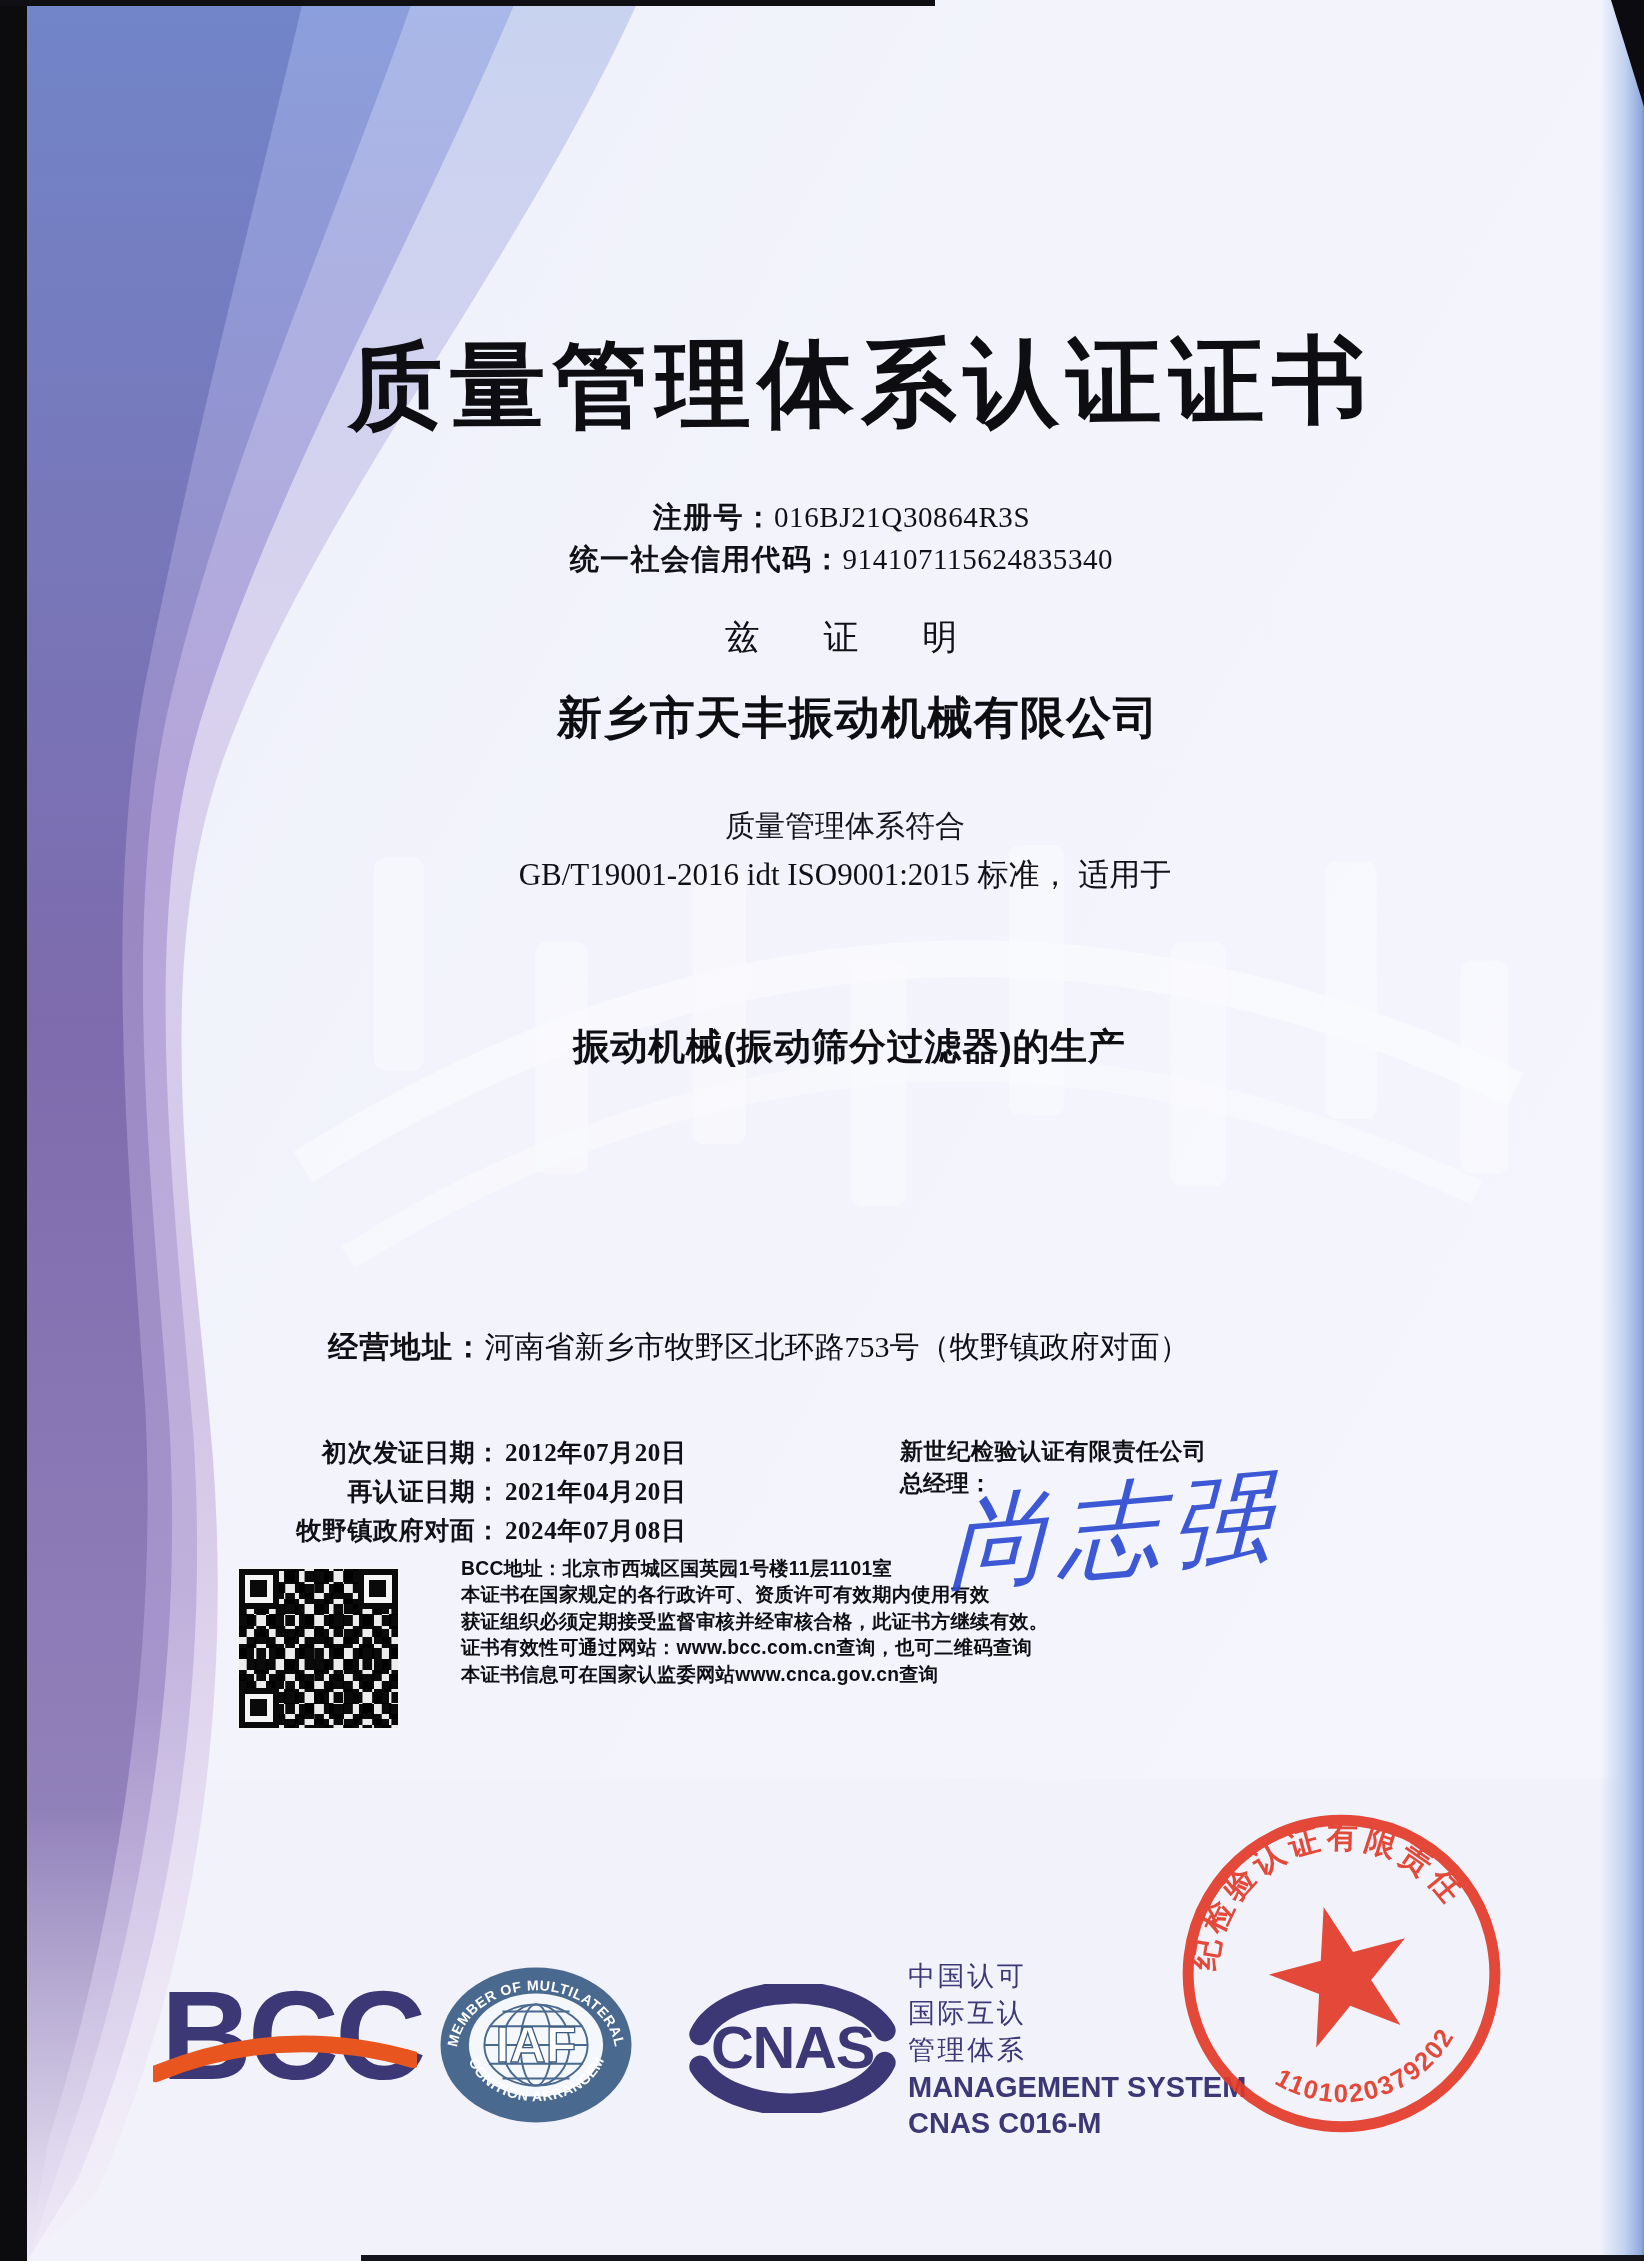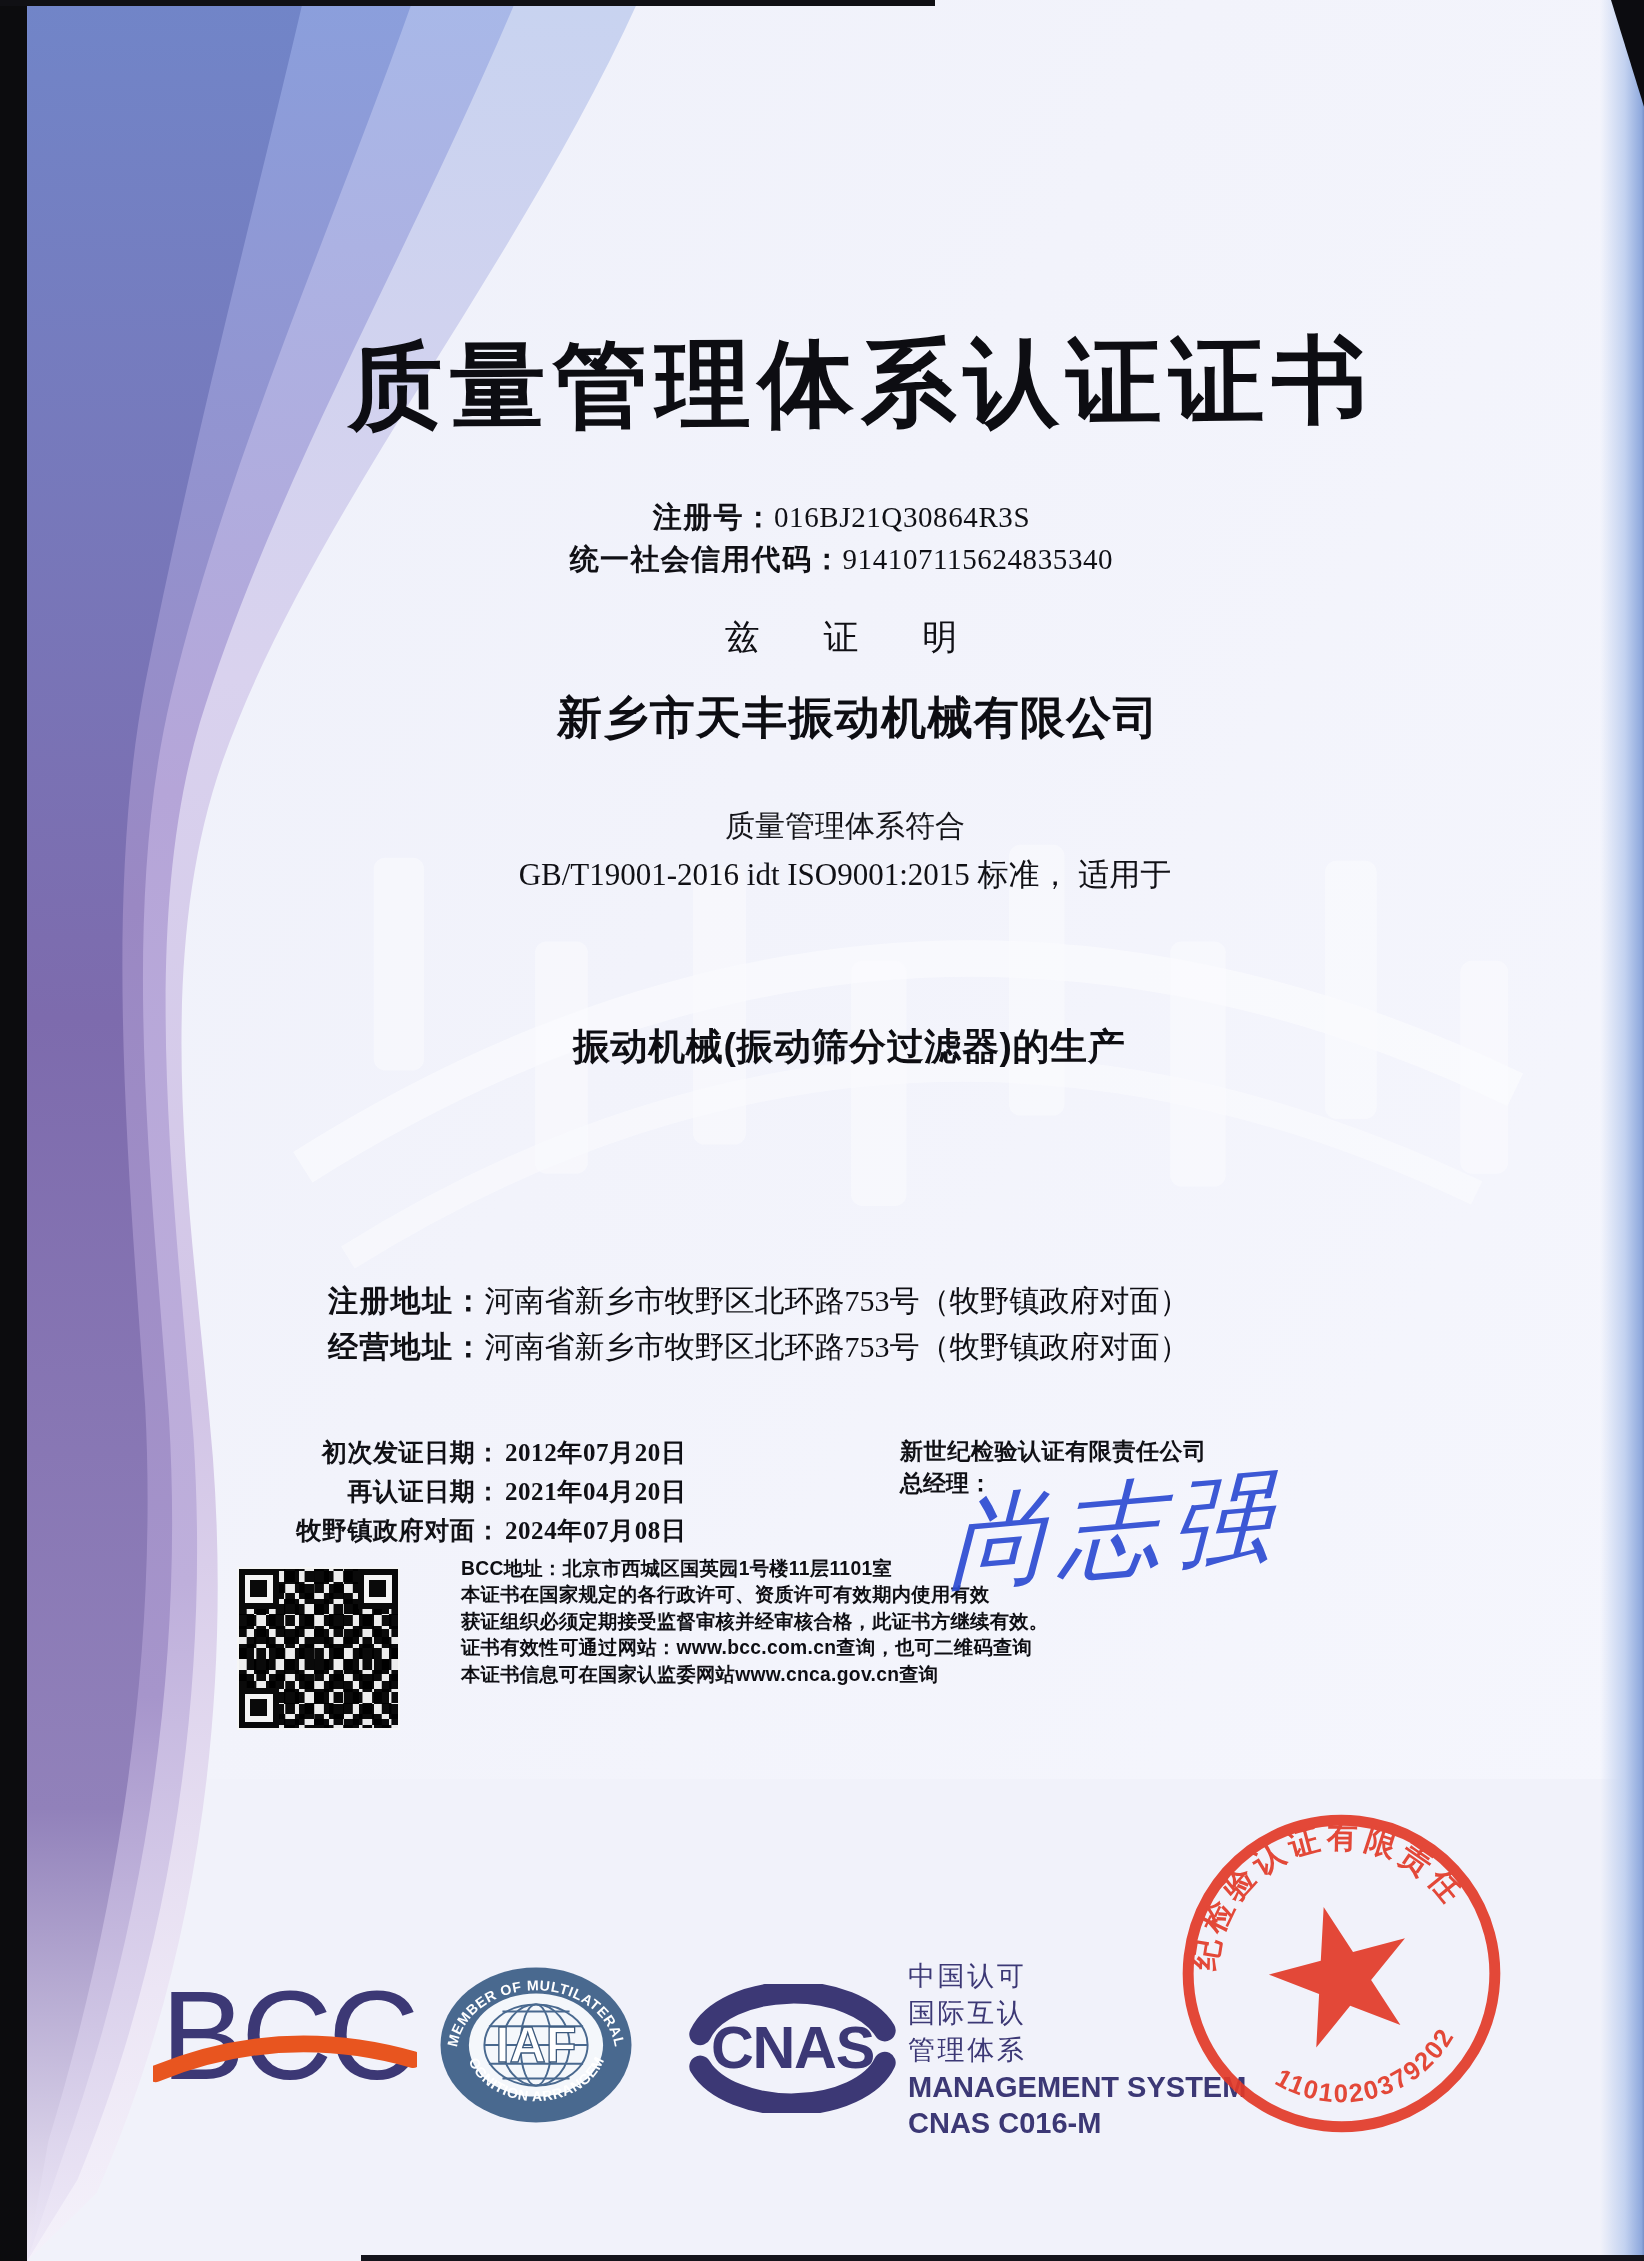--- a/index.html
+++ b/index.html
@@ -53,21 +53,21 @@
         repeating-conic-gradient(#0a0a0a 0% 25%, #f6f6f6 0% 50%) 0 0/30px 30px,
         repeating-conic-gradient(#0a0a0a 0% 25%, #f6f6f6 0% 50%) 7.7px 13px/19.3px 22px;
       background-blend-mode:multiply;outline:2.6px solid #f6f6f6;}
   .finder{position:absolute;width:40px;height:40px;background:#f6f6f6;border:6.4px solid #0a0a0a;box-sizing:border-box;}
   .finder::after{content:"";position:absolute;left:5.2px;top:5.2px;width:17px;height:17px;background:#0a0a0a;}
   .f-tl{left:0;top:0;} .f-tr{right:0;top:0;} .f-bl{left:0;bottom:0;}
   .notes{left:461px;top:1556px;z-index:3;font-size:19.3px;line-height:26.4px;
          color:#0e0e13;font-weight:bold;letter-spacing:0.3px;}
   
   .bcc{left:161px;top:1986px;width:245px;height:116px;z-index:3;}
-  .bcc .bcctext{position:absolute;left:0;top:-23px;font-size:126px;font-weight:400;
+  .bcc .bcctext{position:absolute;left:0;top:-23px;font-size:126px;font-weight:700;
        color:#3c3875;letter-spacing:-3.9px;font-family:"Liberation Sans",sans-serif;}
   .bcc svg{position:absolute;left:-7.7px;top:45px;}
   .iaf{left:436px;top:1965px;z-index:3;}
   .cnas{left:686px;top:1984px;z-index:3;}
   .accred{left:908px;top:1958px;z-index:3;color:#3c3875;}
   .accred .cn{font-size:27px;line-height:37px;letter-spacing:2.6px;}
   .accred .en{font-size:29px;line-height:36px;font-weight:bold;letter-spacing:0;}
   .seal{left:1174px;top:1806px;z-index:5;opacity:.92;}
 </style>
 </head>
@@ -132,23 +132,20 @@
   <div class="abs regline creditline">
     <b>统一社会信用代码：</b><span>914107115624835340</span>
   </div>
 
   <div class="abs certify">兹 证 明</div>
   <div class="abs company">新乡市天丰振动机械有限公司</div>
   <div class="abs conf1">质量管理体系符合</div>
   <div class="abs conf2">GB/T19001-2016 idt ISO9001:2015 标准， 适用于</div>
   <div class="abs scope">振动机械(振动筛分过滤器)的生产</div>
 
-  <div class="abs addr addr1">
-    <b>注册地址：</b><span>河南省新乡市牧野区北环路753号（牧野镇政府对面）</span>
-  </div>
   <div class="abs addr addr2">
     <b>经营地址：</b><span>河南省新乡市牧野区北环路753号（牧野镇政府对面）</span>
   </div>
 
   <div class="abs dates">
     <div class="daterow">
       <div class="dl">初次发证日期：</div>
       <div class="dv">2012年07月20日</div>
     </div>
     <div class="daterow">

